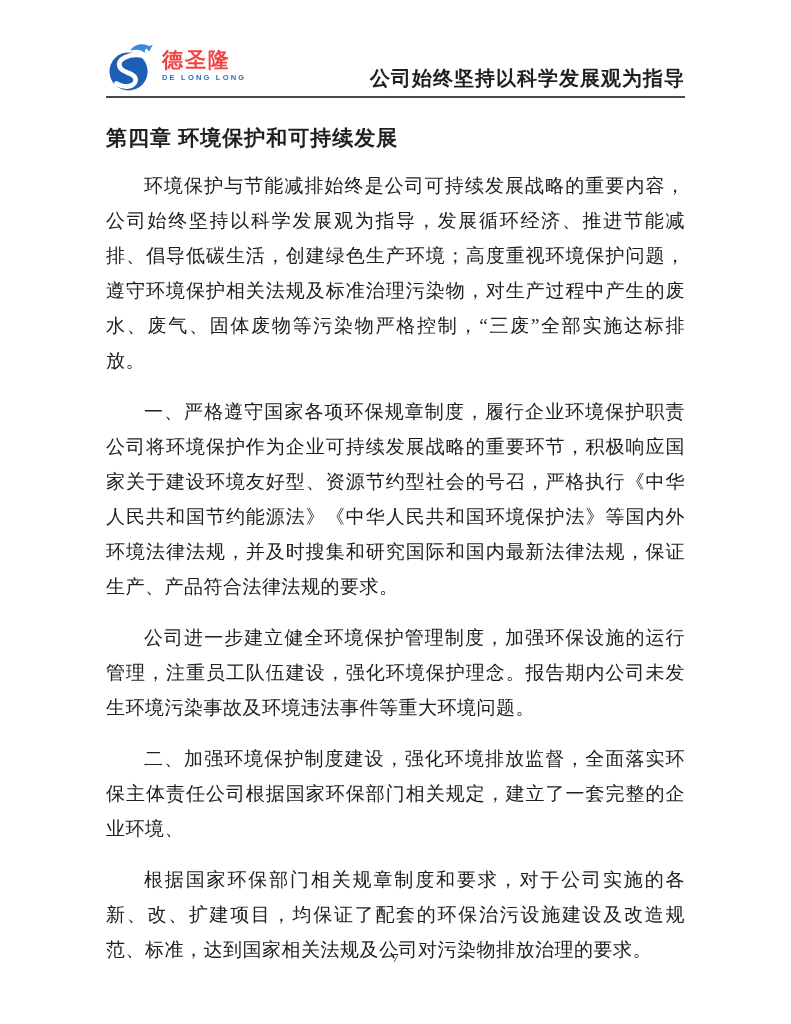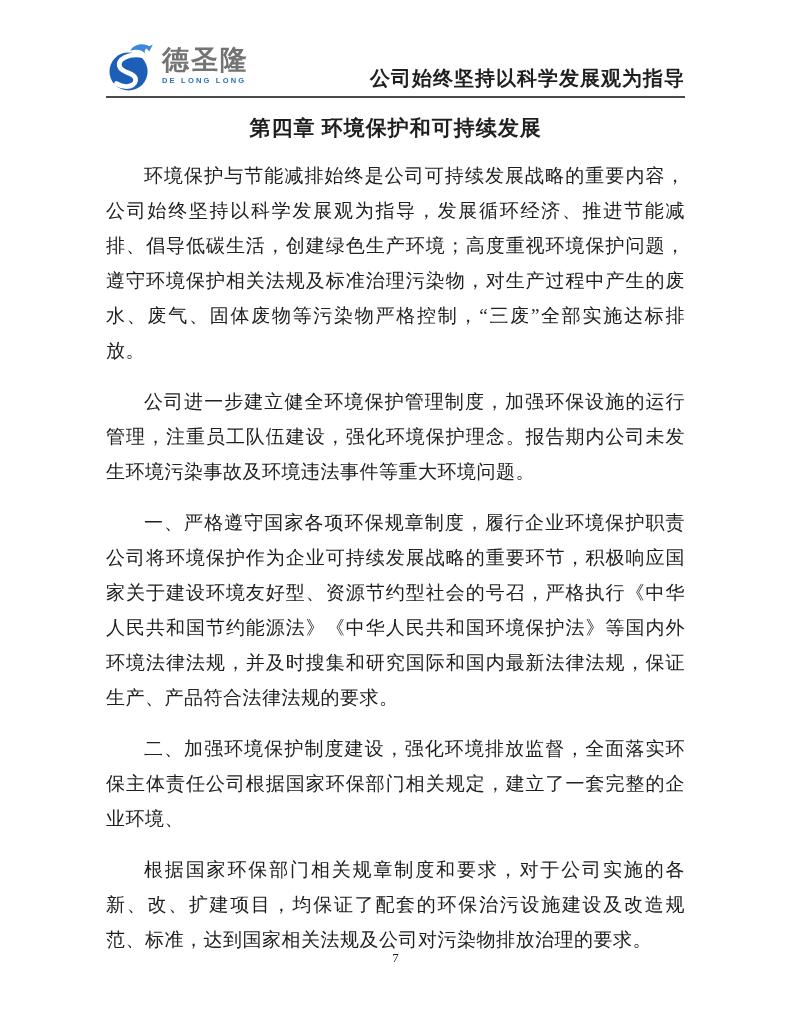--- a/index.html
+++ b/index.html
@@ -33,23 +33,23 @@
   .logo-mark { display: block; width: 52px; height: 52px; }
   .logo-textwrap {
     display: flex;
     flex-direction: column;
     line-height: 1;
     margin-bottom: 4px;
   }
   .logo-cn {
     font-family: Liberation Serif, serif;
     font-weight: bold;
-    font-size: 27px;
+    font-size: 21px;
     letter-spacing: 2px;
-    color: #737373;
+    color: #ef4444;
   }
   .logo-en {
     font-family: "Liberation Sans", "DejaVu Sans", sans-serif;
     font-weight: bold;
     font-size: 7.5px;
     letter-spacing: 2.2px;
     color: #2a6fc2;
     margin-top: 3px;
   }
   .company {
@@ -59,25 +59,25 @@
     white-space: nowrap;
     padding-bottom: 2px;
   }
   .rule {
     border: none;
     border-top: 2px solid #4a4a4a;
     margin-top: 2px;
   }
   
   .title {
-    text-align: center;
+    text-align: left;
     font-size: 21px;
     font-weight: bold;
     letter-spacing: 1px;
-    margin-top: 16px;
+    margin-top: 26px;
   }
   
   .docbody {
     margin-top: 9px;
   }
   .para {
     font-size: 19px;
     line-height: 35px;
     text-align: justify;
     text-indent: 2em;
@@ -124,22 +124,22 @@
       </div>
       <div class="company">公司始终坚持以科学发展观为指导</div>
     </header>
 
     <hr class="rule">
 
     <h1 class="title">第四章 环境保护和可持续发展</h1>
 
     <main class="docbody">
         <p class="para">环境保护与节能减排始终是公司可持续发展战略的重要内容，公司始终坚持以科学发展观为指导，发展循环经济、推进节能减排、倡导低碳生活，创建绿色生产环境；高度重视环境保护问题，遵守环境保护相关法规及标准治理污染物，对生产过程中产生的废水、废气、固体废物等污染物严格控制，“三废”全部实施达标排放。</p>
+        <p class="para">一、严格遵守国家各项环保规章制度，履行企业环境保护职责公司将环境保护作为企业可持续发展战略的重要环节，积极响应国家关于建设环境友好型、资源节约型社会的号召，严格执行《中华人民共和国节约能源法》《中华人民共和国环境保护法》等国内外环境法律法规，并及时搜集和研究国际和国内最新法律法规，保证生产、产品符合法律法规的要求。</p>
         <p class="para">公司进一步建立健全环境保护管理制度，加强环保设施的运行管理，注重员工队伍建设，强化环境保护理念。报告期内公司未发生环境污染事故及环境违法事件等重大环境问题。</p>
-        <p class="para">一、严格遵守国家各项环保规章制度，履行企业环境保护职责公司将环境保护作为企业可持续发展战略的重要环节，积极响应国家关于建设环境友好型、资源节约型社会的号召，严格执行《中华人民共和国节约能源法》《中华人民共和国环境保护法》等国内外环境法律法规，并及时搜集和研究国际和国内最新法律法规，保证生产、产品符合法律法规的要求。</p>
         <p class="para">二、加强环境保护制度建设，强化环境排放监督，全面落实环保主体责任公司根据国家环保部门相关规定，建立了一套完整的企业环境、</p>
         <p class="para">根据国家环保部门相关规章制度和要求，对于公司实施的各新、改、扩建项目，均保证了配套的环保治污设施建设及改造规范、标准，达到国家相关法规及公司对污染物排放治理的要求。</p>
       </main>
 
   </div>
 
   <footer class="footer">
     <span class="page-num">7</span>
   </footer>
 </div>

